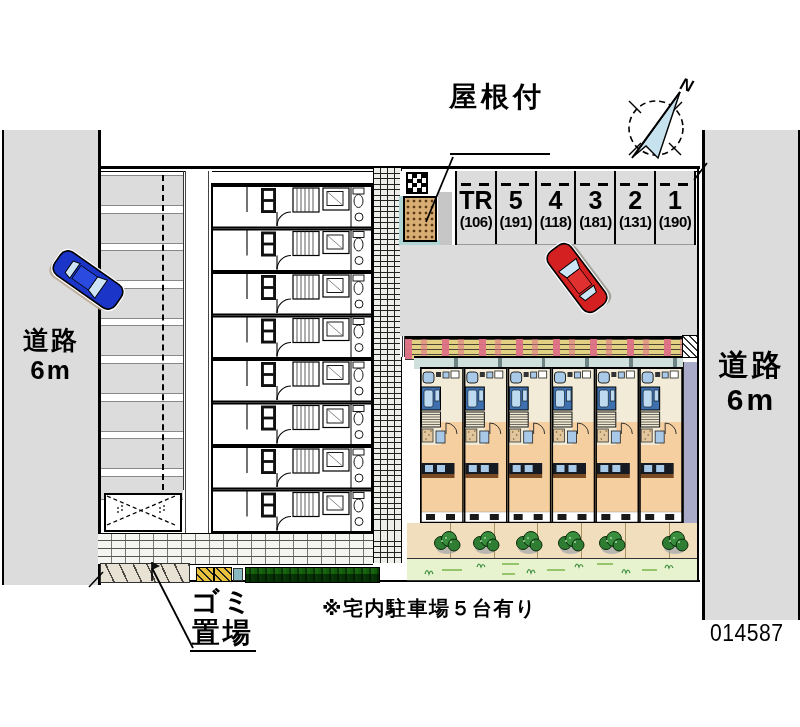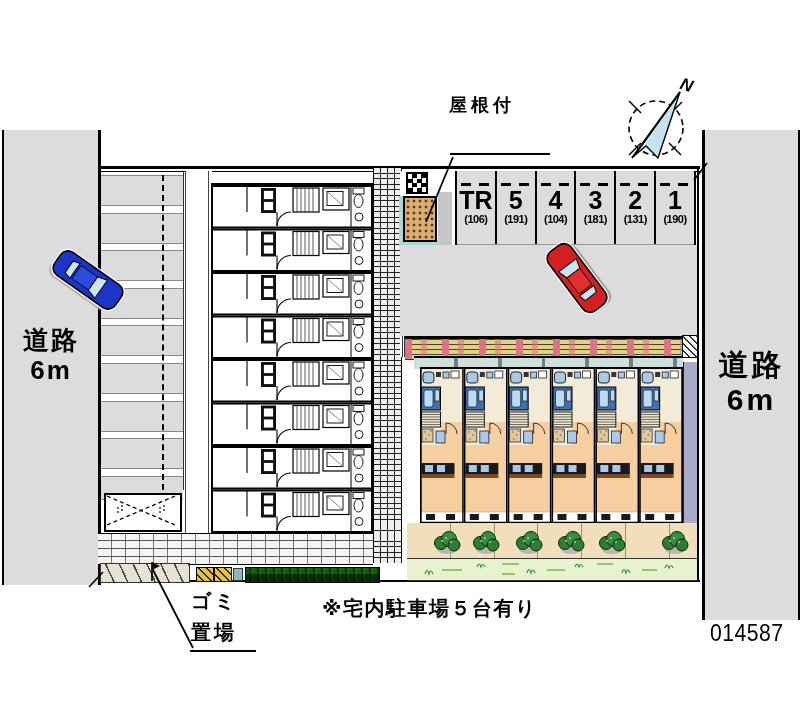--- a/index.html
+++ b/index.html
@@ -60,44 +60,44 @@
   .bikebox{left:403px;top:196px;width:34px;height:46px;background-color:#D9AE74;
     background-image:radial-gradient(circle at 3px 3px,#5A3A14 1.2px,transparent 1.7px);background-size:6px 6px;
     border:2px solid #000;box-sizing:border-box;}
   
   .stallrow{left:457px;top:171px;width:237px;height:74px;display:flex;background:#DCDCDC;border-right:2px solid #000;}
   .stall{flex:1;border-left:2px solid #000;text-align:center;position:relative;}
   .stall:first-child{border-left:none;border-radius:18px;}
   .stall .dashes{margin:12px auto 0;width:30px;height:2.5px;
     background:repeating-linear-gradient(90deg,#000 0 10px,transparent 10px 18px);}
   .stall .num{font-size:25px;font-weight:bold;line-height:26px;margin-top:1px;}
-  .stall .code{font-size:11px;font-weight:bold;letter-spacing:-0.5px;}
+  .stall .code{font-size:15px;font-weight:bold;letter-spacing:-0.5px;}
   .stallrow-bottom{left:457px;top:244px;width:237px;height:1px;background:#999;}
   
   .driveway{left:400px;top:245px;width:297px;height:92px;background:#DCDCDC;}
   
   .brickfence{left:405px;top:336px;width:277px;height:20px;border-top:3px solid #000;border-bottom:1px solid #333;
     background-color:#E2D083;
     background-image:repeating-linear-gradient(90deg,rgba(221,112,134,.95) 0 7px,transparent 7px 16px,rgba(221,112,134,.55) 16px 22px,transparent 22px 37px),
                      repeating-linear-gradient(0deg,transparent 0 4px,#4A4436 4px 5px);}
   .gate-l{left:400px;top:336px;width:5px;height:21px;background:repeating-linear-gradient(90deg,#fff 0 1.5px,#333 1.5px 2.5px);}
   .steps-r{left:682px;top:335px;width:16px;height:23px;background-color:#fff;border:1.5px solid #000;
     background-image:repeating-linear-gradient(45deg,transparent 0 4px,#333 4px 5px);box-sizing:border-box;}
   .canopy{left:414px;top:356px;width:269px;height:11px;background-color:#CFE0DC;border-top:2px solid #000;
     background-image:repeating-linear-gradient(90deg,transparent 0 40px,#6E8484 40px 43.8px);}
   .sidewall{left:683px;top:362px;width:14px;height:176px;background:#A8AAC8;border-left:1.5px solid #222;box-sizing:border-box;}
   
   .terrace{left:407px;top:523px;width:290px;height:35px;background-color:#F0DEBC;
     background-image:repeating-linear-gradient(90deg,transparent 0 42.8px,#A89060 42.8px 43.8px);}
   .grass{left:407px;top:558px;width:290px;height:21px;background:#E7F3CF;border-top:1px solid #333;border-bottom:1px solid #333;}
   
   .jlabel{font-weight:bold;white-space:pre-line;}
-  .lbl-bike{left:449px;top:92px;font-size:18px;line-height:27px;letter-spacing:4px;}
+  .lbl-bike{left:449px;top:83px;font-size:28px;line-height:27px;letter-spacing:4px;}
   .lbl-bike-ul{left:450px;top:153px;width:100px;height:0;border-top:2.5px solid #000;}
-  .lbl-gomi{left:191px;top:586px;font-size:20px;line-height:31px;letter-spacing:3px;}
+  .lbl-gomi{left:191px;top:586px;font-size:28px;line-height:31px;letter-spacing:3px;text-align:center;}
   .lbl-gomi-ul{left:190px;top:650px;width:66px;height:0;border-top:2.5px solid #000;}
   .note{left:322px;top:595px;font-size:20px;font-weight:bold;letter-spacing:1.5px;}
   .planid{left:710px;top:620px;font-size:23px;letter-spacing:0.5px;transform:scaleX(.92);transform-origin:left;}
   svg text{font-family:"Liberation Sans","DejaVu Sans",sans-serif;}
 </style>
 </head>
 <body>
 
 <div class="canvas">
 
@@ -205,21 +205,21 @@
       <div class="code">(106)</div>
     </div>
     <div class="stall">
       <div class="dashes"></div>
       <div class="num">5</div>
       <div class="code">(191)</div>
     </div>
     <div class="stall">
       <div class="dashes"></div>
       <div class="num">4</div>
-      <div class="code">(104)</div>
+      <div class="code">(118)</div>
     </div>
     <div class="stall">
       <div class="dashes"></div>
       <div class="num">3</div>
       <div class="code">(181)</div>
     </div>
     <div class="stall">
       <div class="dashes"></div>
       <div class="num">2</div>
       <div class="code">(131)</div>

